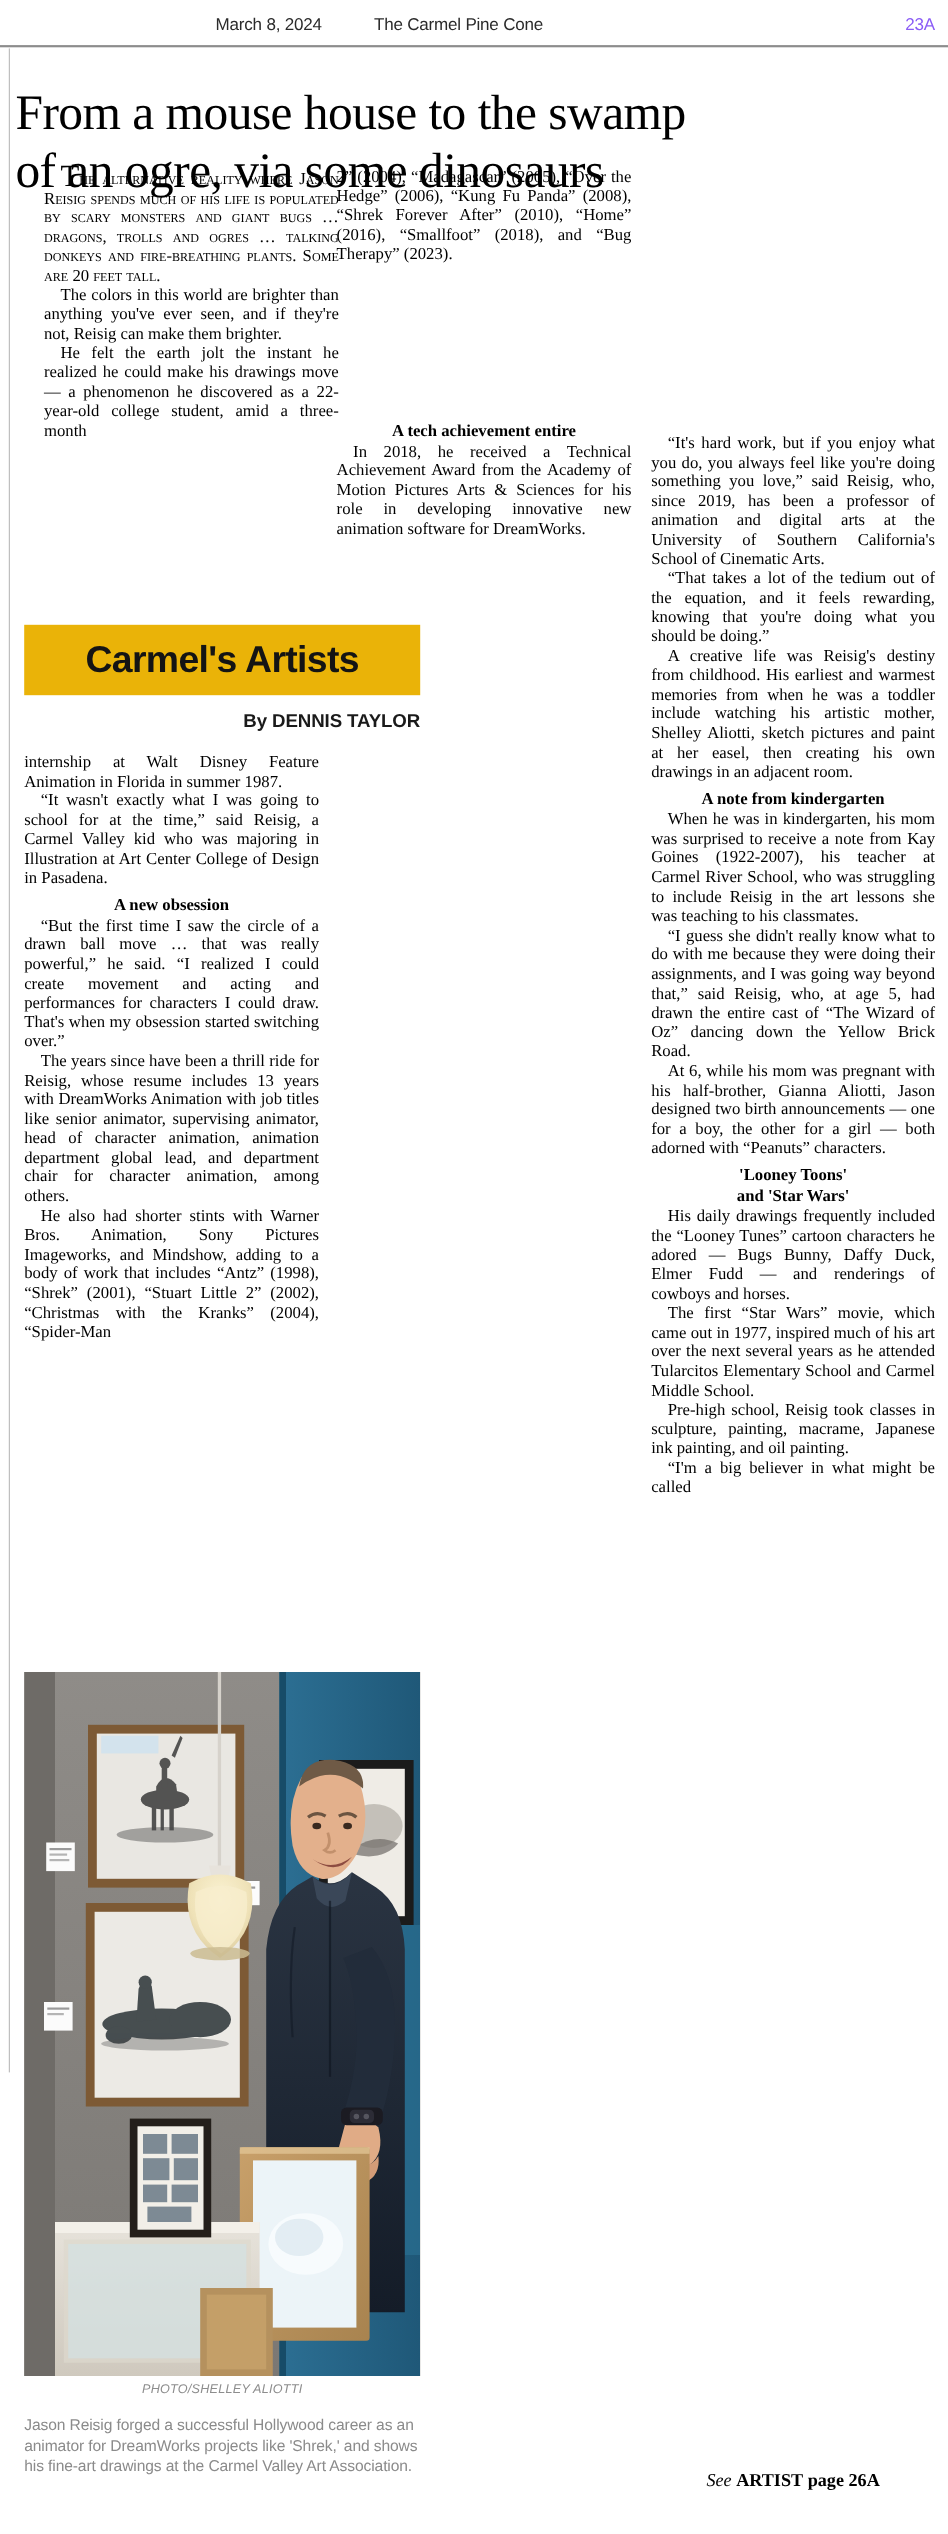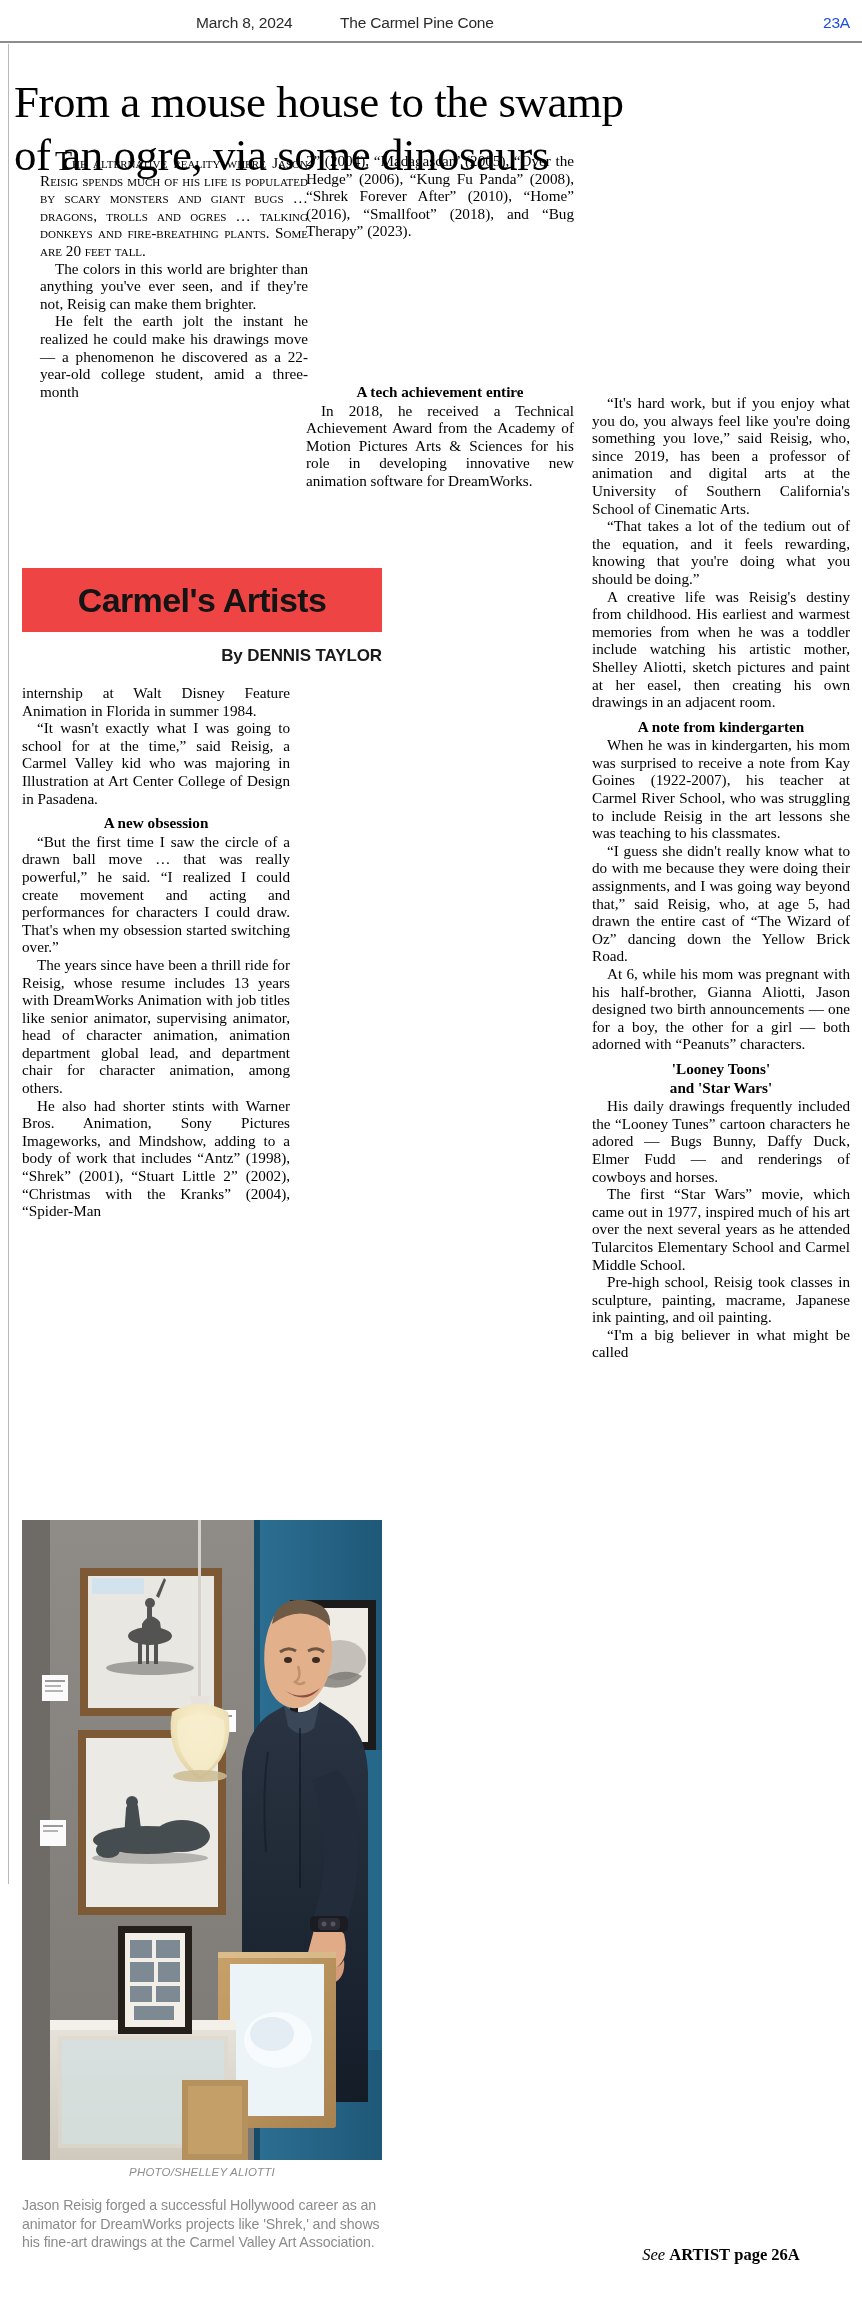--- a/index.html
+++ b/index.html
@@ -43,21 +43,21 @@
     color: #2b2b2b;
     letter-spacing: -0.2px;
     white-space: nowrap;
   }
   .masthead .mh-page {
     position: absolute;
     right: 12px;
     top: 0;
     font-family: "Liberation Sans", sans-serif;
     font-size: 15.5px;
-    color: #1d4ed8;
+    color: #8b5cf6;
     letter-spacing: -0.2px;
     white-space: nowrap;
   }
   .rule-top {
     position: absolute;
     top: 41px;
     left: 0;
     width: 862px;
     height: 2px;
     background: #8c8c8c;
@@ -145,21 +145,21 @@
     vertical-align: -2px;
   }
 
   
   .banner {
     position: absolute;
     left: 22px;
     top: 568px;
     width: 360px;
     height: 64px;
-    background: #ef4444;
+    background: #eab308;
     display: flex;
     align-items: center;
     justify-content: center;
   }
   .banner-text {
     font-family: "Liberation Sans", sans-serif;
     font-weight: bold;
     font-size: 34px;
     letter-spacing: -0.6px;
     color: #141414;
@@ -246,21 +246,21 @@
   <p>The colors in this world are brighter than anything you've ever seen, and if they're not, Reisig can make them brighter.</p>
   <p>He felt the earth jolt the instant he realized he could make his drawings move — a phenomenon he discovered as a 22-year-old college student, amid a three-month</p>
 </div>
 
 <div class="banner">
   <span class="banner-text">Carmel's Artists</span>
 </div>
 <div class="byline">By DENNIS TAYLOR</div>
 
 <div class="col" id="col-left-lower">
-  <p class="noindent">internship at Walt Disney Feature Animation in Florida in summer 1984.</p>
+  <p class="noindent">internship at Walt Disney Feature Animation in Florida in summer 1987.</p>
   <p>“It wasn't exactly what I was going to school for at the time,” said Reisig, a Carmel Valley kid who was majoring in Illustration at Art Center College of Design in Pasadena.</p>
   <p class="subhead">A new obsession</p>
   <p>“But the first time I saw the circle of a drawn ball move … that was really powerful,” he said. “I realized I could create movement and acting and performances for characters I could draw. That's when my obsession started switching over.”</p>
   <p>The years since have been a thrill ride for Reisig, whose resume includes 13 years with DreamWorks Animation with job titles like senior animator, supervising animator, head of character animation, animation department global lead, and department chair for character animation, among others.</p>
   <p>He also had shorter stints with Warner Bros. Animation, Sony Pictures Imageworks, and Mindshow, adding to a body of work that includes “Antz” (1998), “Shrek” (2001), “Stuart Little 2” (2002), “Christmas with the Kranks” (2004), “Spider-Man</p>
 </div>
 
 <div class="col" id="col-right">
   <p class="noindent">2” (2004), “Madagascar” (2005), “Over the Hedge” (2006), “Kung Fu Panda” (2008), “Shrek Forever After” (2010), “Home” (2016), “Smallfoot” (2018), and “Bug Therapy” (2023).</p>
 </div>

